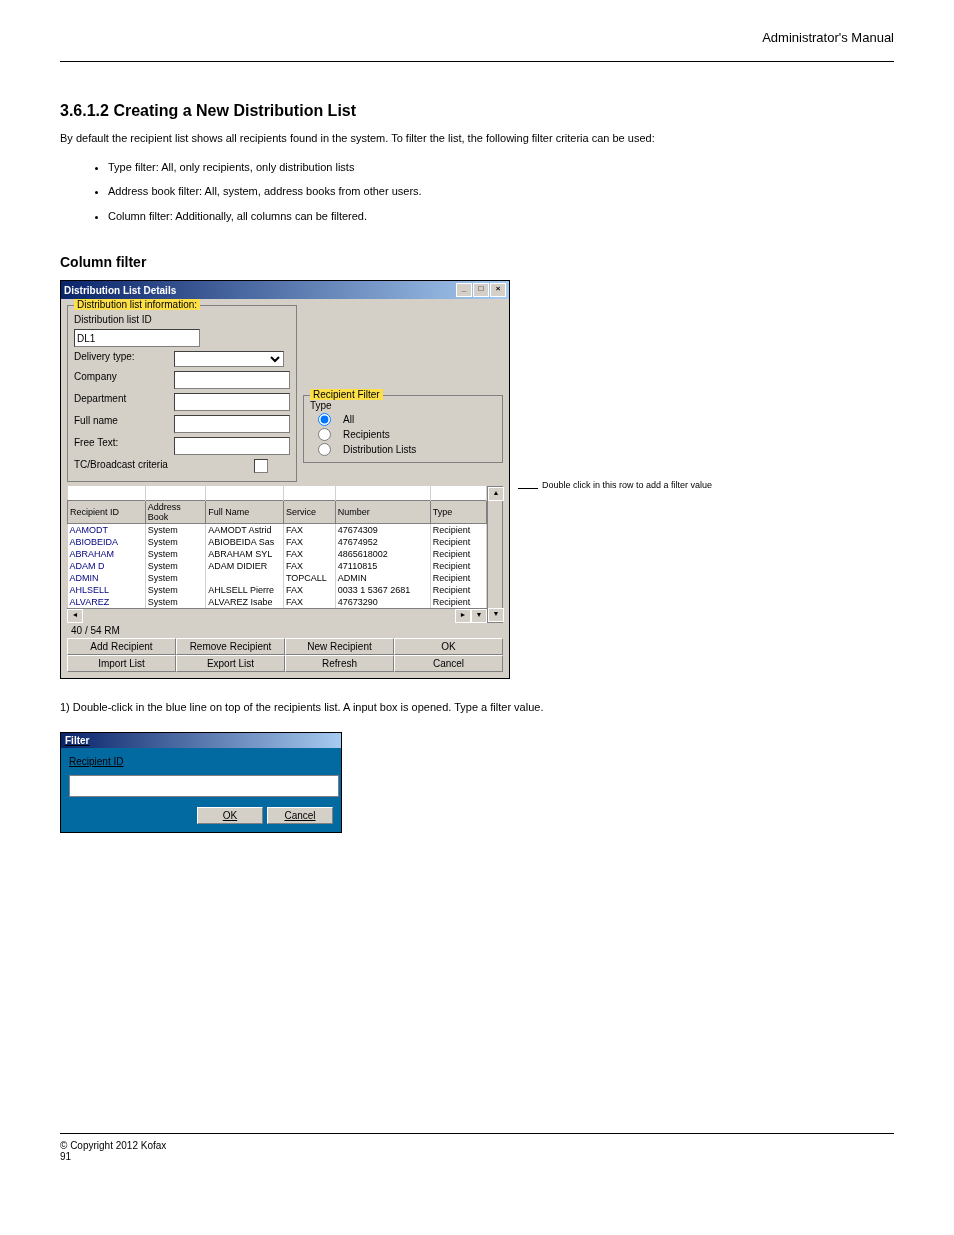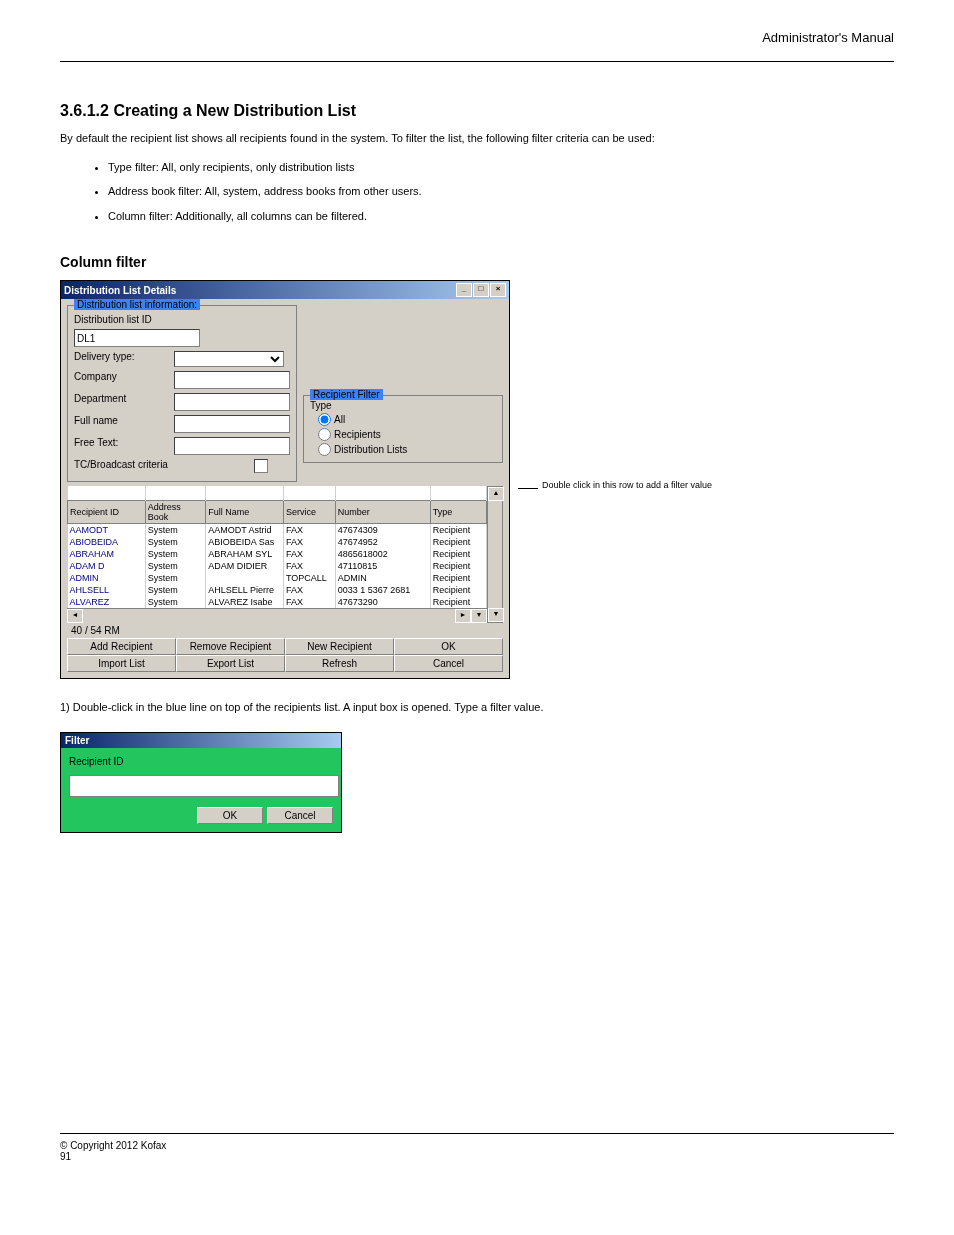--- a/index.html
+++ b/index.html
@@ -55,51 +55,52 @@
     justify-content:space-between;
     align-items:center;
     padding:2px 3px;
     font-weight:bold;
     font-size:10px;
   }
   .titlebar-icons { display:flex; gap:1px;}
   .tb-btn { width:14px; height:12px; background:#d4d0c8; border:1px solid #fff; text-align:center; font-size:8px; line-height:10px; color:#000; }
   .form-area { padding:6px; }
   .fieldset { border:1px solid #808080; padding:4px 6px; margin-bottom:4px; position:relative;}
-  .fieldset-label { position:absolute; top:-7px; left:6px; background:#3b82f6; padding:0 3px; font-size:10px;}
+  .fieldset-label { position:absolute; top:-7px; left:6px; background:#fde047; padding:0 3px; font-size:10px;}
   .form-row { display:flex; margin:4px 0; font-size:10px;}
   .form-row .lbl { width:100px; color:#000; font-size:10px;}
   .form-row input[type=text], .form-row select {
     border:1px solid #808080; border-top-color:#404040; border-left-color:#404040;
     background:#fff; height:16px; padding:0 2px; font-size:10px;
   }
   .layout-split { display:flex; gap:6px;}
   .left-col { flex:0 0 228px;}
-  .radio-row { display:flex; align-items:center; gap:3px; margin:2px 0 2px 8px; font-size:10px;}
+  .radio-row { display:flex; align-items:center; gap:12px; margin:2px 0 2px 8px; font-size:10px;}
   .radio-row input { margin:0;}
   .grid {
     width:100%; border-collapse:collapse; font-size:9px; table-layout:fixed;
   }
   .grid th { background:#d4d0c8; border:1px solid #808080; padding:1px 2px; text-align:left; font-weight:normal; }
   .grid td { background:#fff; border-right:1px solid #d0d0d0; padding:1px 2px; white-space:nowrap; overflow:hidden; }
   .grid td.first { color:#000080; }
   .filter-row td { background:#fff; height:12px; }
   .hscroll { display:flex; justify-content:space-between; background:#d4d0c8; border-top:1px solid #808080;}
   .sc-btn { width:14px; height:12px; text-align:center; border:1px solid #fff; background:#d4d0c8; font-size:7px; line-height:10px;}
   .status { font-size:10px; padding:2px 4px;}
   .button-row { display:flex; }
   .win-btn {
     flex:1; text-align:center; border:1px solid #808080; border-top-color:#fff; border-left-color:#fff;
     background:#d4d0c8; padding:2px 4px; font-size:10px; margin:0;
   }
   .annotation { margin-left:8px; font-size:9px; display:flex; align-items:center; margin-top:200px;}
   .annotation-line { width:20px; border-top:1px solid #000; margin-top:6px; margin-right:4px;}
   .small-window {
-    width:280px; border:1px solid #000; background:#22c55e; font-family:Tahoma,sans-serif; font-size:10px;
+    width:280px; border:1px solid #000; background:#0369a1; font-family:Tahoma,sans-serif; font-size:10px;
     margin-top:16px;
+    text-decoration:underline;
   }
   .small-title { background:linear-gradient(to right,#0a246a,#a6caf0); color:#fff; font-weight:bold; padding:2px 4px;}
   .small-body { padding:8px;}
   .small-input { width:100%; border:1px solid #808080; background:#fff; height:18px; margin-top:8px;}
   .small-buttons { display:flex; justify-content:flex-end; gap:4px; margin-top:10px;}
   .small-btn { width:60px; text-align:center; border:1px solid #808080; border-top-color:#fff; border-left-color:#fff; background:#d4d0c8; padding:2px;}
   .footer {
     border-top:1px solid #000; margin-top:300px; padding-top:6px;
     display:flex; justify-content:space-between; font-size:10px;flex-direction:column;
   }

